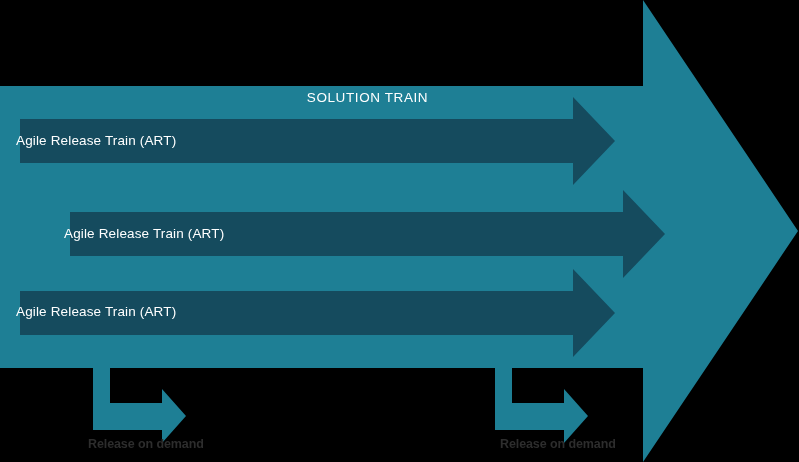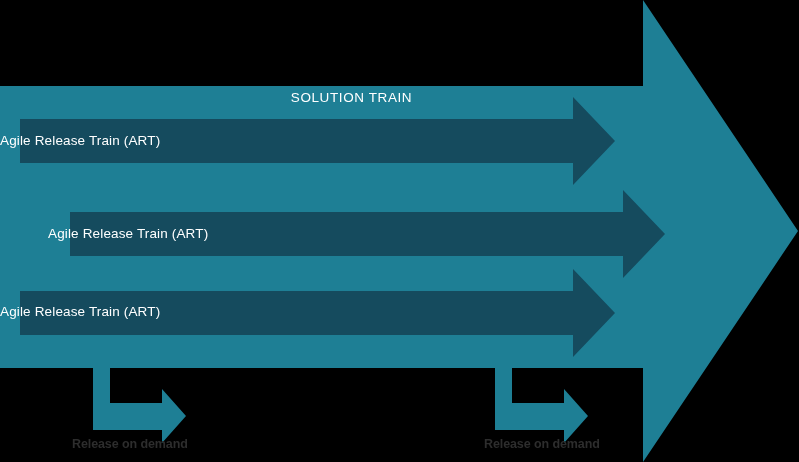--- a/index.html
+++ b/index.html
@@ -20,20 +20,21 @@
     left: 0;
     top: 0;
     width: 799px;
     height: 462px;
     display: block;
   }
   .label {
     position: absolute;
     white-space: nowrap;
     pointer-events: none;
+    padding-left: 16px;
   }
   #solution-train-label {
     left: 0;
     top: 90px;
     width: 703px;
     text-align: center;
     color: #ffffff;
     font-size: 13.5px;
     letter-spacing: 0.6px;
     font-weight: 400;

